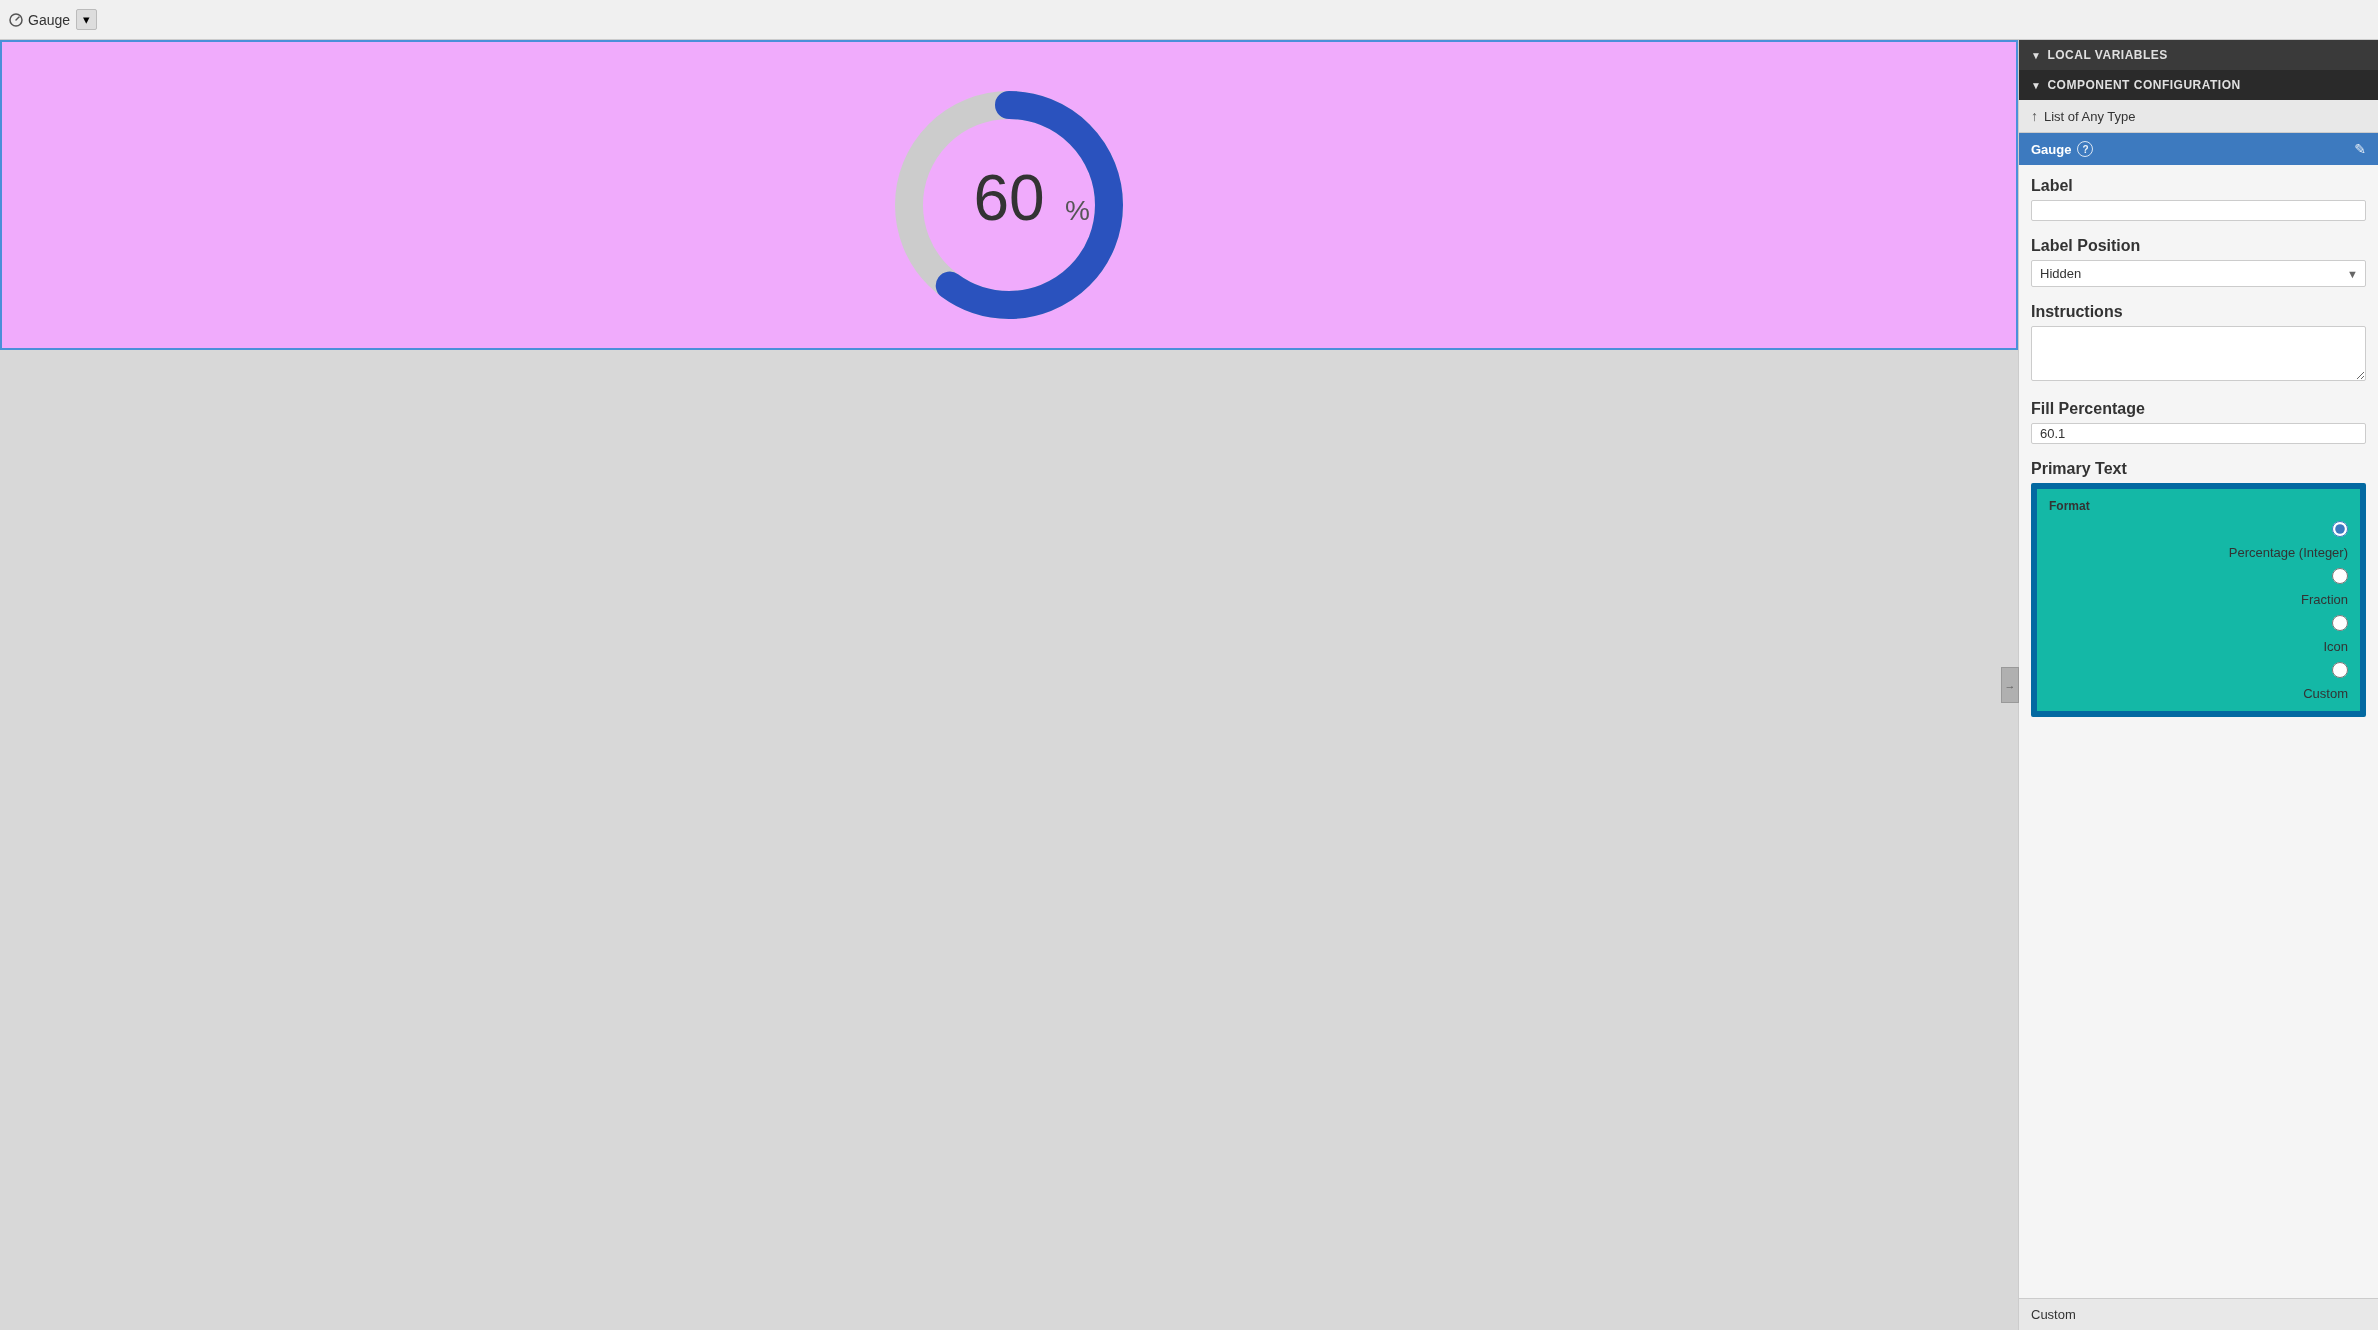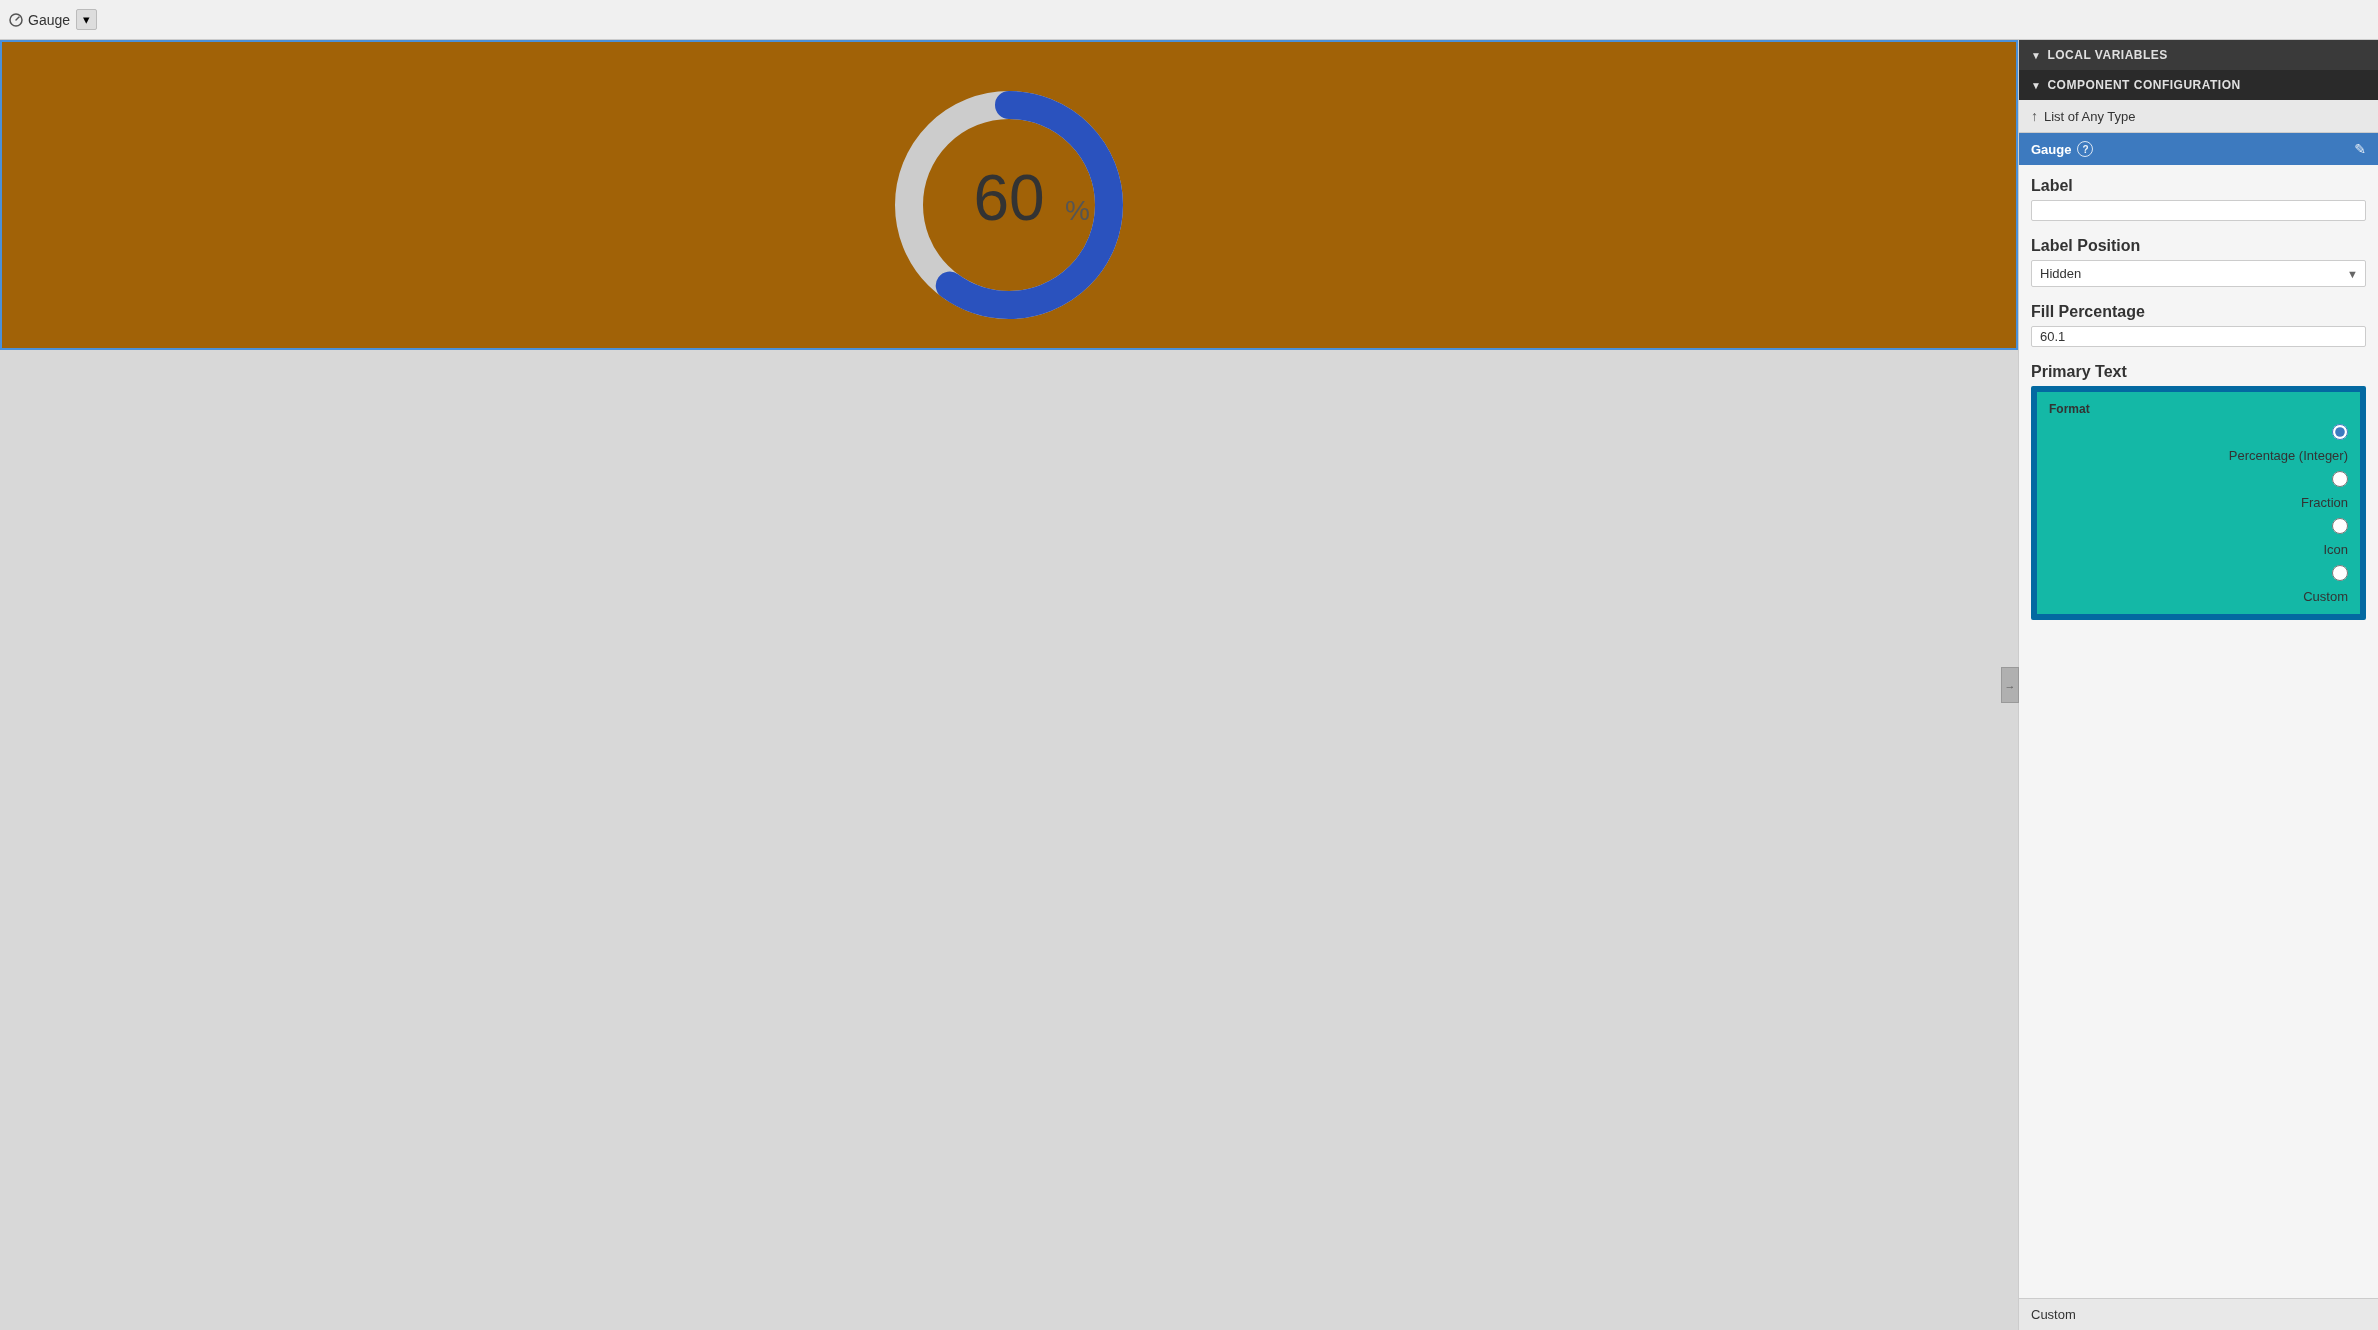--- a/index.html
+++ b/index.html
@@ -49,21 +49,21 @@
     
     .canvas-area {
       flex: 1;
       display: flex;
       flex-direction: column;
       background: #e0e0e0;
       position: relative;
     }
 
     .gauge-widget-container {
-      background: #a16207;
+      background: #f0abfc;
       border: 2px solid #4a90d9;
       margin: 0;
       display: flex;
       align-items: center;
       justify-content: center;
       height: 310px;
       position: relative;
     }
 
     .gauge-svg-wrapper {
@@ -393,20 +393,24 @@
             <option>Hidden</option>
             <option>Top</option>
             <option>Bottom</option>
             <option>Left</option>
             <option>Right</option>
           </select>
           <span class="select-arrow">▼</span>
         </div>
       </div>
 
+      <div class="form-group">
+        <label class="form-label">Instructions</label>
+        <textarea class="form-textarea" style=""></textarea>
+      </div>
 
 
       <div class="form-group">
         <label class="form-label">Fill Percentage</label>
         <input type="text" class="form-input" value="60.1" style="">
       </div>
 
       <div class="form-group">
         <label class="form-label">Primary Text</label>
         <div class="primary-text-section">

